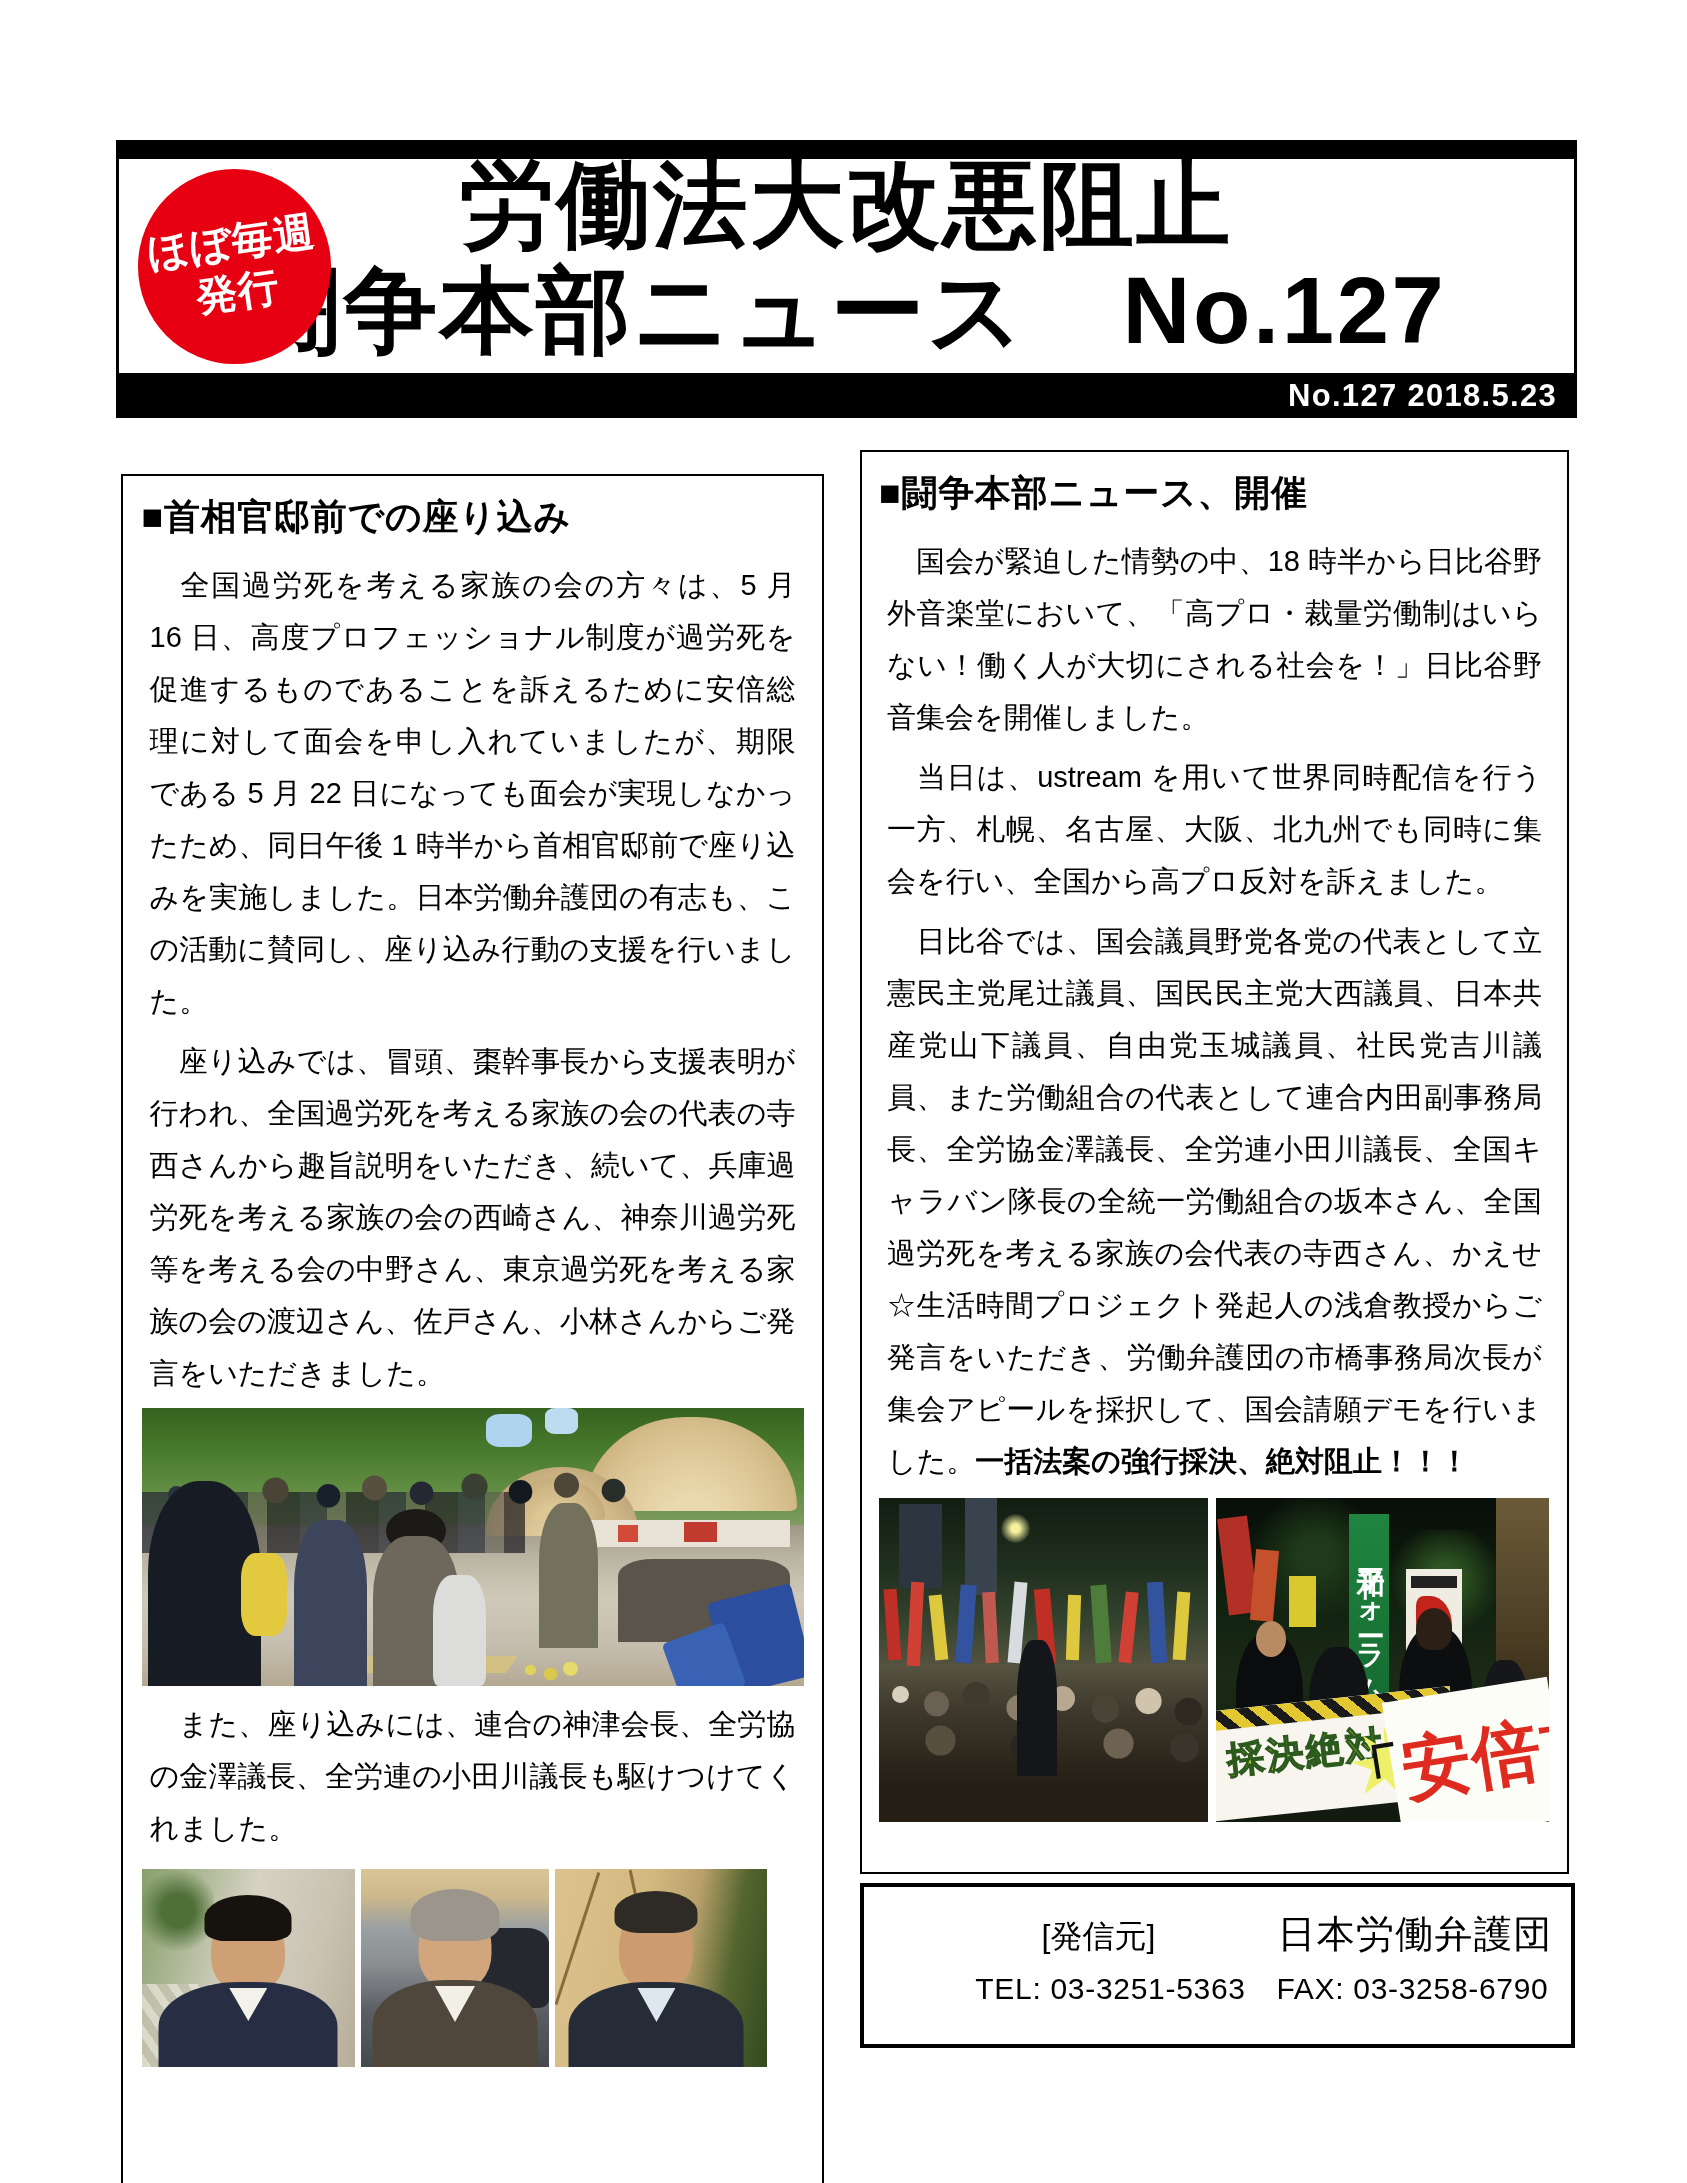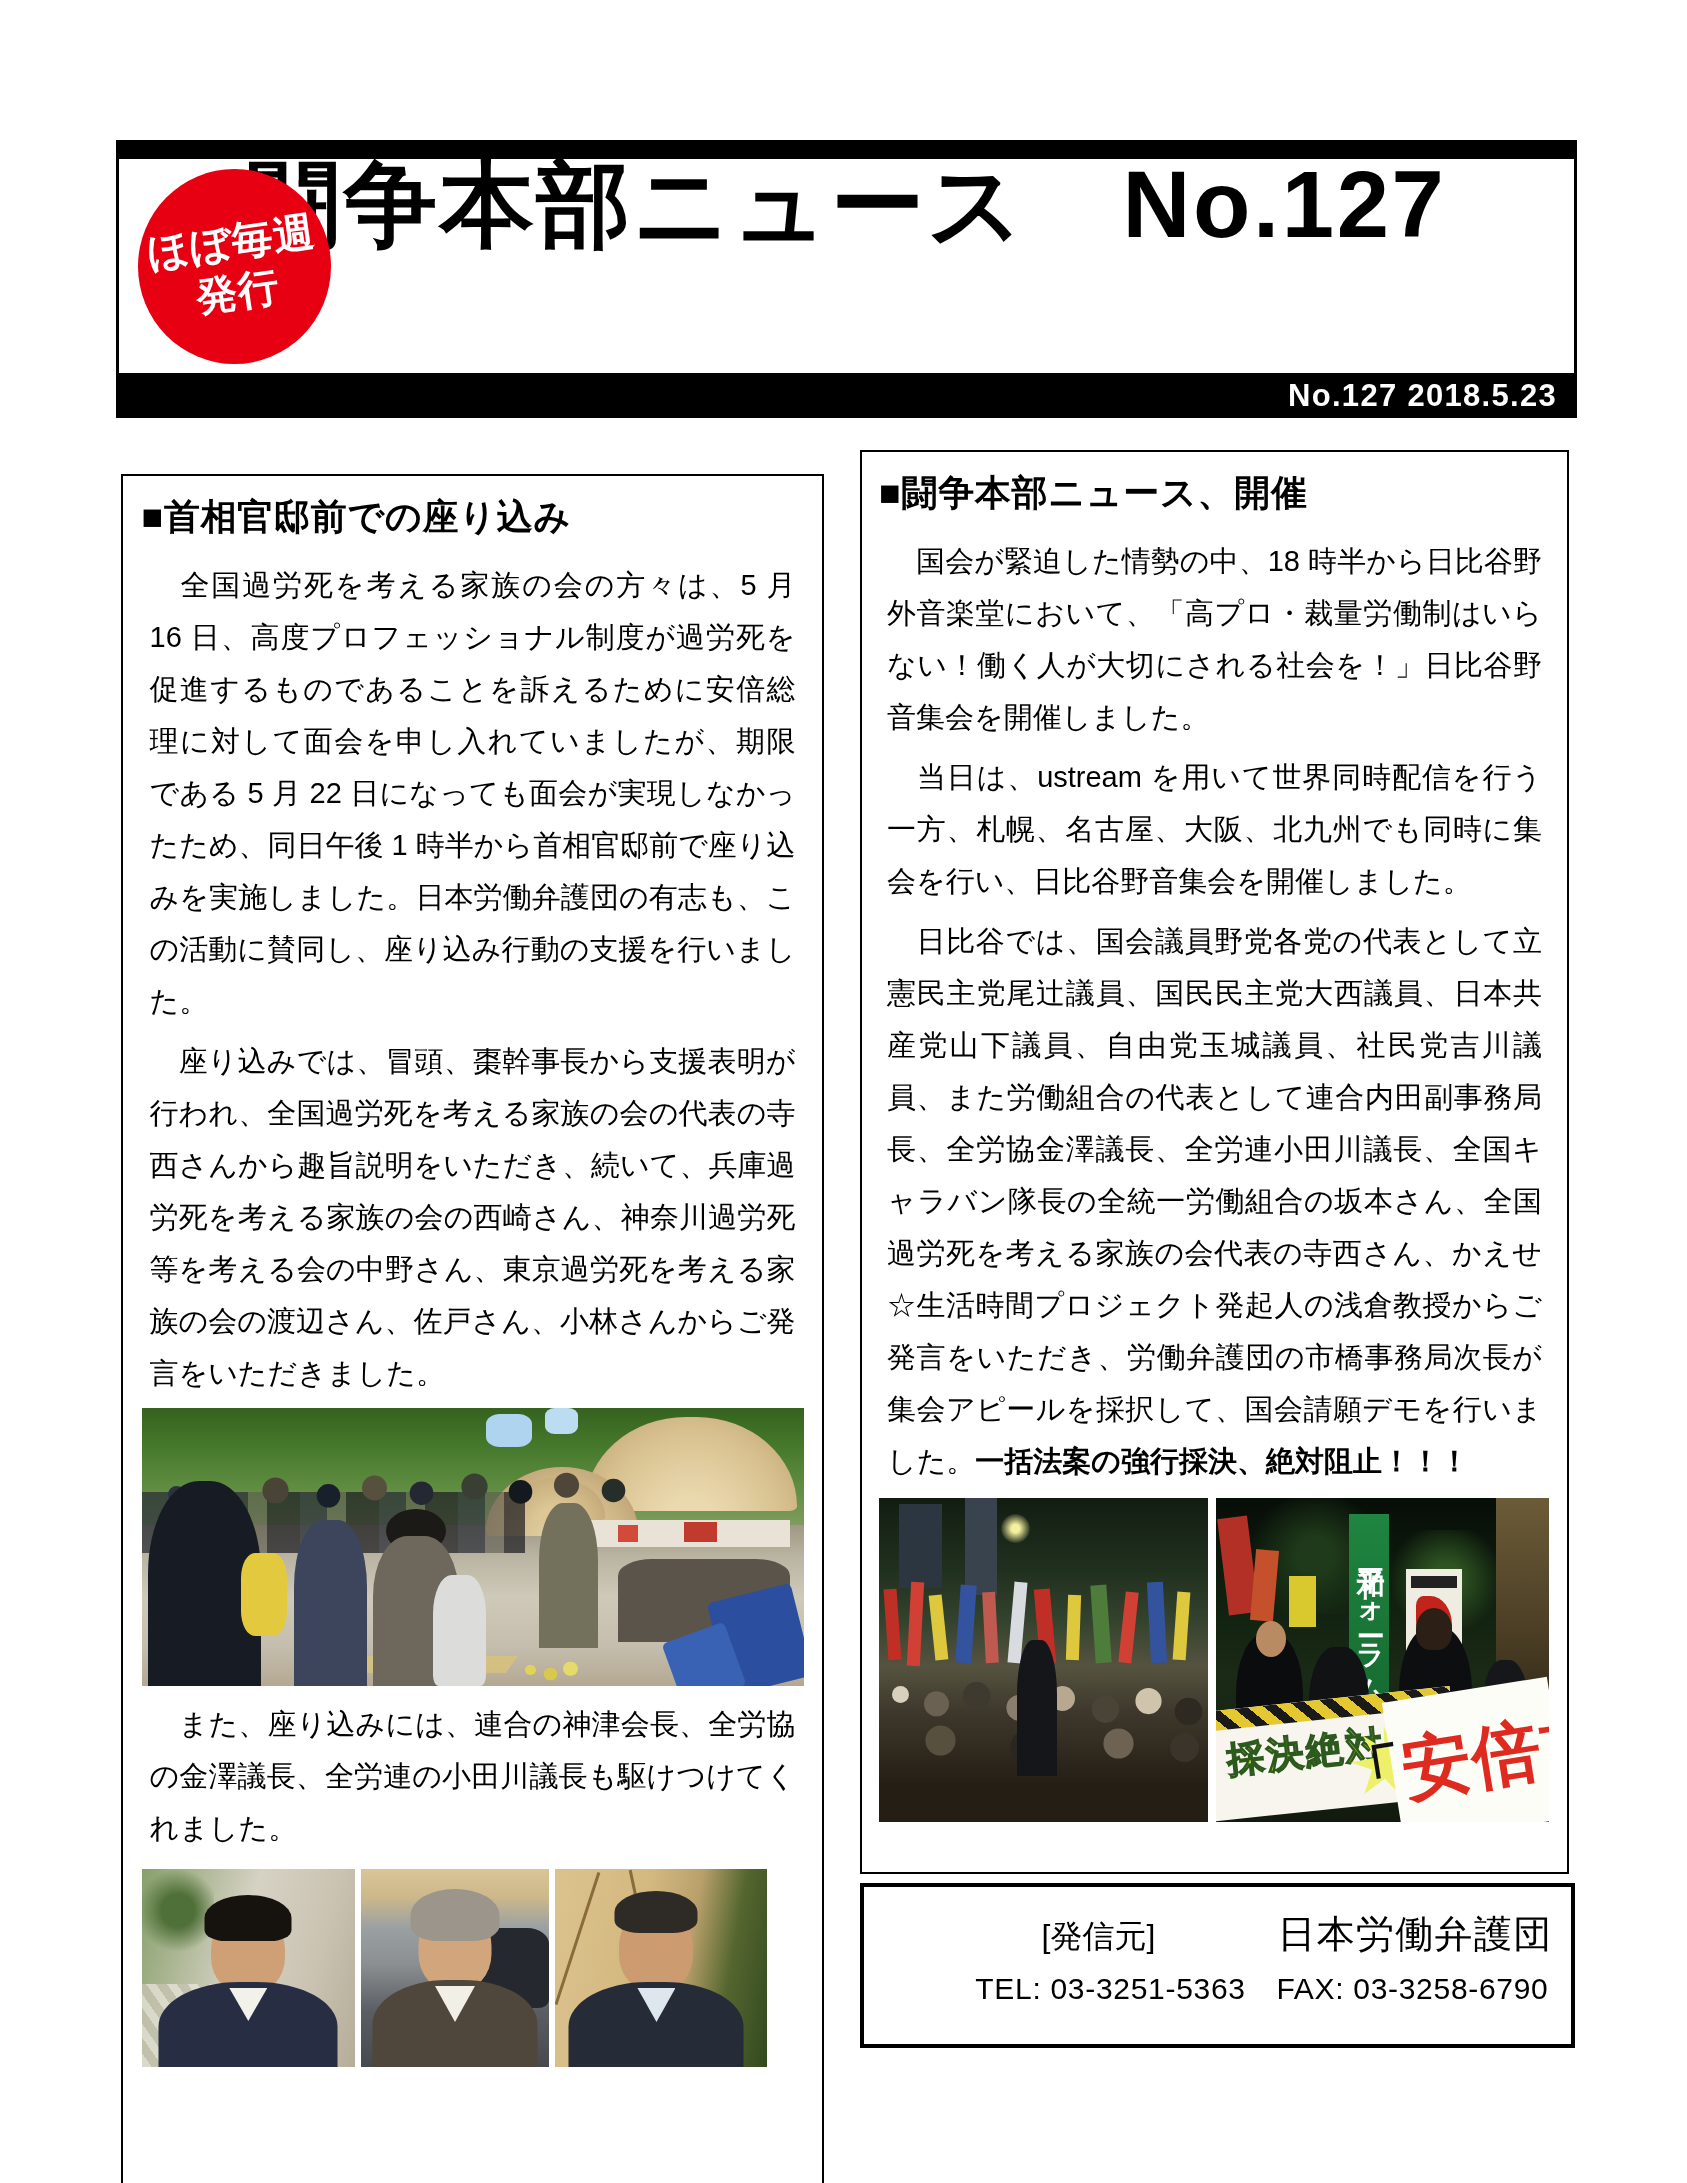--- a/index.html
+++ b/index.html
@@ -55,20 +55,21 @@
 
   <div class="header-box">
     <div class="header-white">
       <div class="badge" style="background:#e60012;">
         <div class="badge-text">
           <div>ほぼ毎週</div>
           <div>発行</div>
         </div>
       </div>
       <div class="title-wrap">
+        <div>労働法大改悪阻止</div>
         <div>闘争本部ニュース　No.127</div>
       </div>
     </div>
     <div class="issue-bar">
       <span>No.127  2018.5.23</span>
     </div>
   </div>
 
   <div class="col col-left">
     <h2 class="article-heading">■首相官邸前での座り込み</h2>
@@ -128,21 +129,21 @@
         <div class="a" style="left:48%;top:11%;transform:translateX(-50%);width:83px;height:42px;background:#2e2b26;border-radius:50% 50% 30% 30%;"></div>
         <div class="a" style="left:48%;top:57%;transform:translateX(-50%);width:175px;height:99px;background:#262b38;border-radius:45% 45% 0 0;"></div>
         <div class="a" style="left:48%;top:60%;transform:translateX(-50%);width:38px;height:34px;background:#dfe7ee;clip-path:polygon(0 0,100% 0,50% 100%);"></div>
       </div>
     </div>
   </div>
 
   <div class="col col-right">
     <h2 class="article-heading">■闘争本部ニュース、開催</h2>
     <p class="body-para">　国会が緊迫した情勢の中、18 時半から日比谷野外音楽堂において、「高プロ・裁量労働制はいらない！働く人が大切にされる社会を！」日比谷野音集会を開催しました。</p>
-    <p class="body-para">　当日は、ustream を用いて世界同時配信を行う一方、札幌、名古屋、大阪、北九州でも同時に集会を行い、日比谷野音集会を開催しました。</p>
+    <p class="body-para">　当日は、ustream を用いて世界同時配信を行う一方、札幌、名古屋、大阪、北九州でも同時に集会を行い、全国から高プロ反対を訴えました。</p>
     <p class="body-para"><span>　日比谷では、国会議員野党各党の代表として立憲民主党尾辻議員、国民民主党大西議員、日本共産党山下議員、自由党玉城議員、社民党吉川議員、また労働組合の代表として連合内田副事務局長、全労協金澤議長、全労連小田川議長、全国キャラバン隊長の全統一労働組合の坂本さん、全国過労死を考える家族の会代表の寺西さん、かえせ☆生活時間プロジェクト発起人の浅倉教授からご発言をいただき、労働弁護団の市橋事務局次長が集会アピールを採択して、国会請願デモを行いました。</span><strong>一括法案の強行採決、絶対阻止！！！</strong></p>
 
     <div class="night-row">
 
       <div class="ph" style="width:329px;height:324px;background:linear-gradient(180deg,#121d12 0%,#20301e 22%,#34432e 38%,#55533f 52%,#3e382c 66%,#2b251b 82%,#1a150e 100%);">
         <div class="a" style="left:6%;top:2%;width:13%;height:26%;background:#2c3640;"></div>
         <div class="a" style="left:26%;top:0;width:10%;height:30%;background:#39434e;"></div>
         <div class="a" style="left:37%;top:5%;width:29px;height:29px;border-radius:50%;background:radial-gradient(circle,#f4f0a0 20%,rgba(244,240,160,0) 75%);"></div>
         <div class="a" style="left:2%;top:28%;width:4%;height:22%;background:#bf2f26;transform:rotate(-4deg);"></div>
         <div class="a" style="left:9%;top:26%;width:4%;height:26%;background:#d04034;transform:rotate(3deg);"></div>

